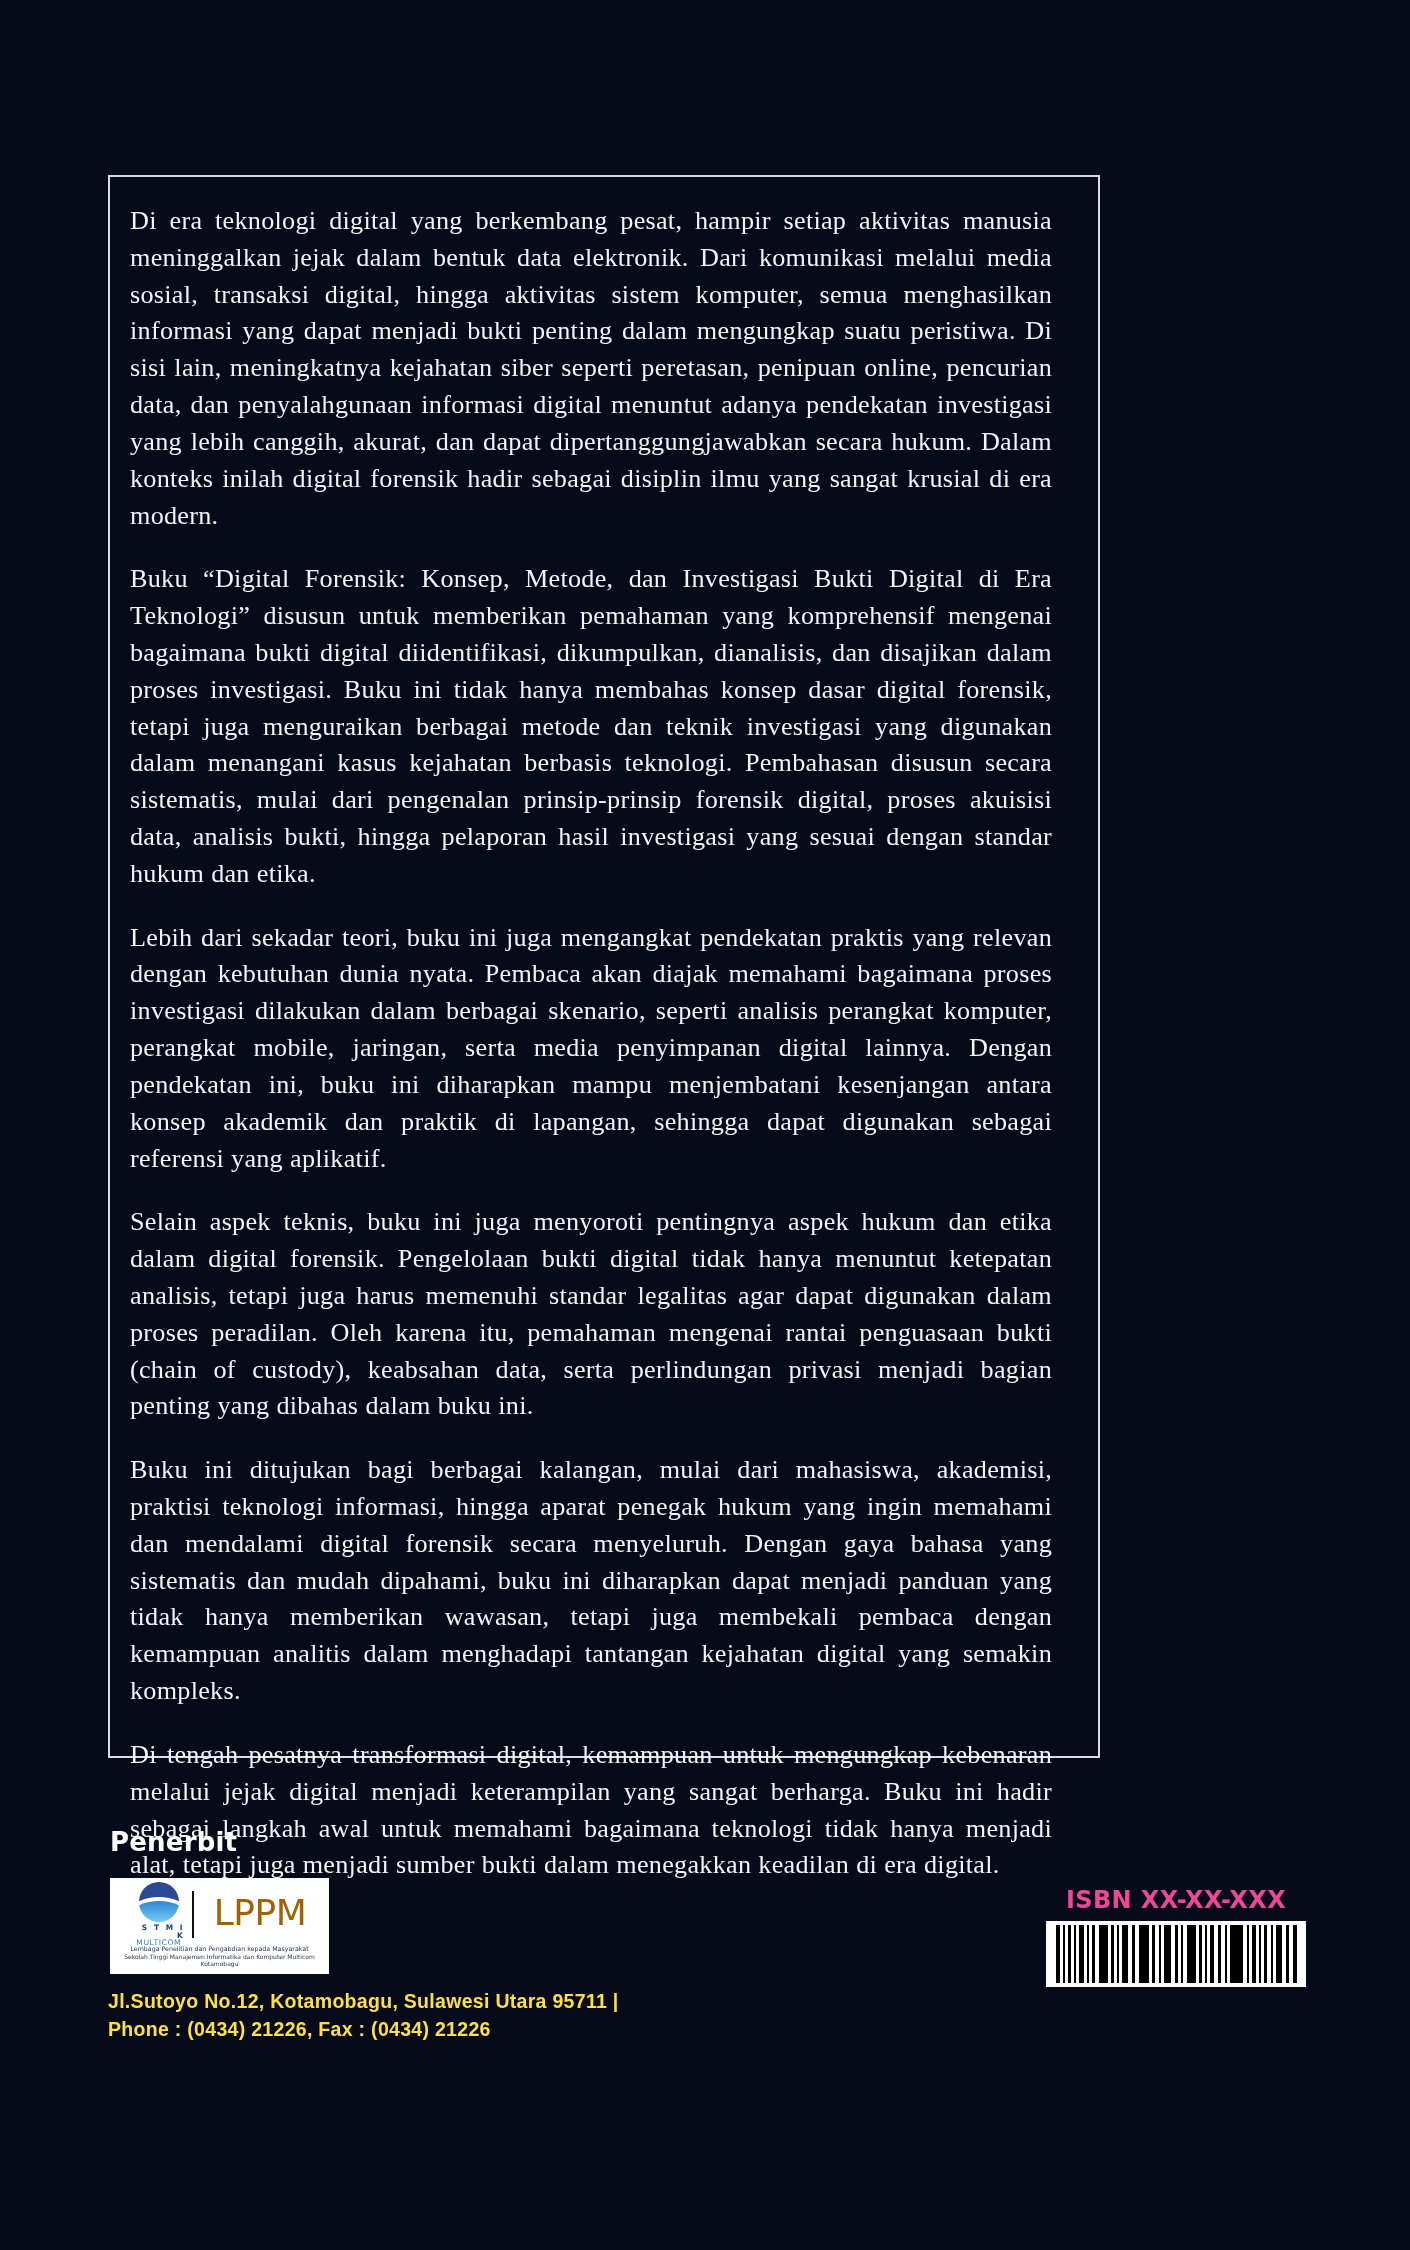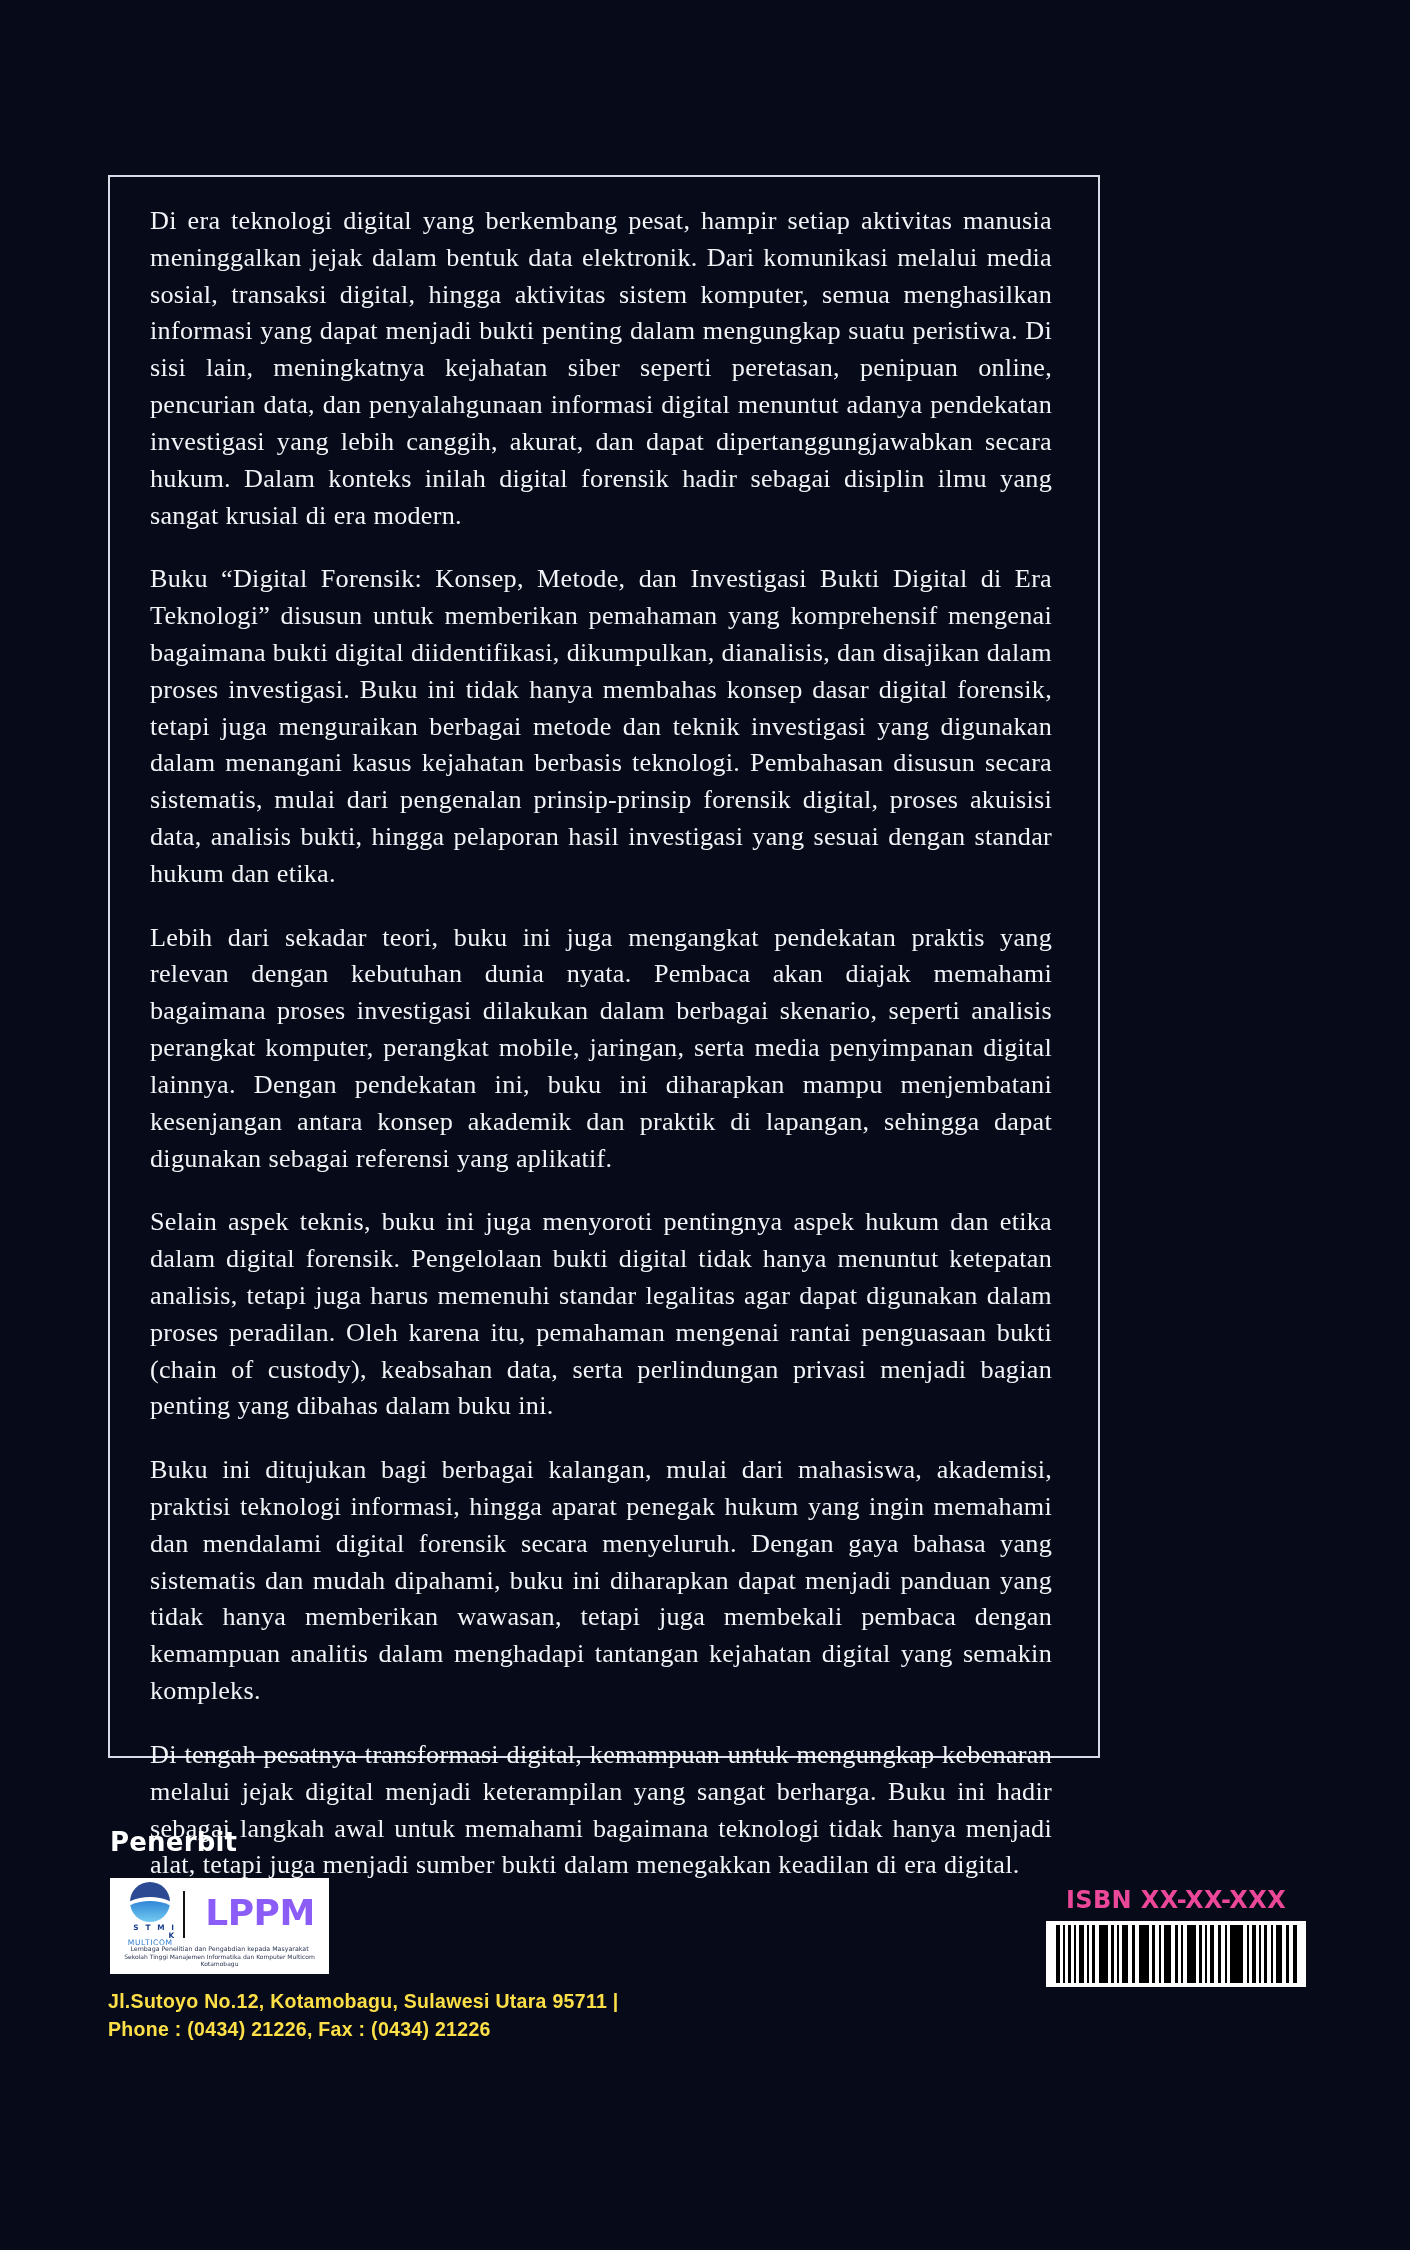--- a/index.html
+++ b/index.html
@@ -26,21 +26,21 @@
 
   
   #synopsis-box {
     position: absolute;
     left: 108px;
     top: 175px;
     width: 992px;
     height: 1583px;
     box-sizing: border-box;
     border: 2px solid #d9dce6;
-    padding: 26px 46px 0 40px;
+    padding: 26px 46px 0 20px;
   }
 
   .para {
     color: #f2f4f8;
     font-size: 26.2px;
     line-height: 1.405;
     text-align: justify;
     text-justify: inter-word;
     margin: 0 0 27px 0;
     letter-spacing: 0.01em;
@@ -118,22 +118,22 @@
   }
   .logo-divider {
     width: 2px;
     height: 47px;
     background: #111111;
     margin: 0 9px 0 7px;
   }
   .logo-word {
     font-family: "DejaVu Sans", sans-serif;
     font-size: 36px;
-    font-weight: bold;
-    color: #8b5cf6;
+    font-weight: normal;
+    color: #a16207;
     letter-spacing: -0.5px;
     line-height: 1;
     padding-bottom: 3px;
     margin-left: 11px;
   }
   .logo-tagline {
     text-align: center;
     font-family: "DejaVu Sans", sans-serif;
     color: #2a3550;
     line-height: 1.25;

